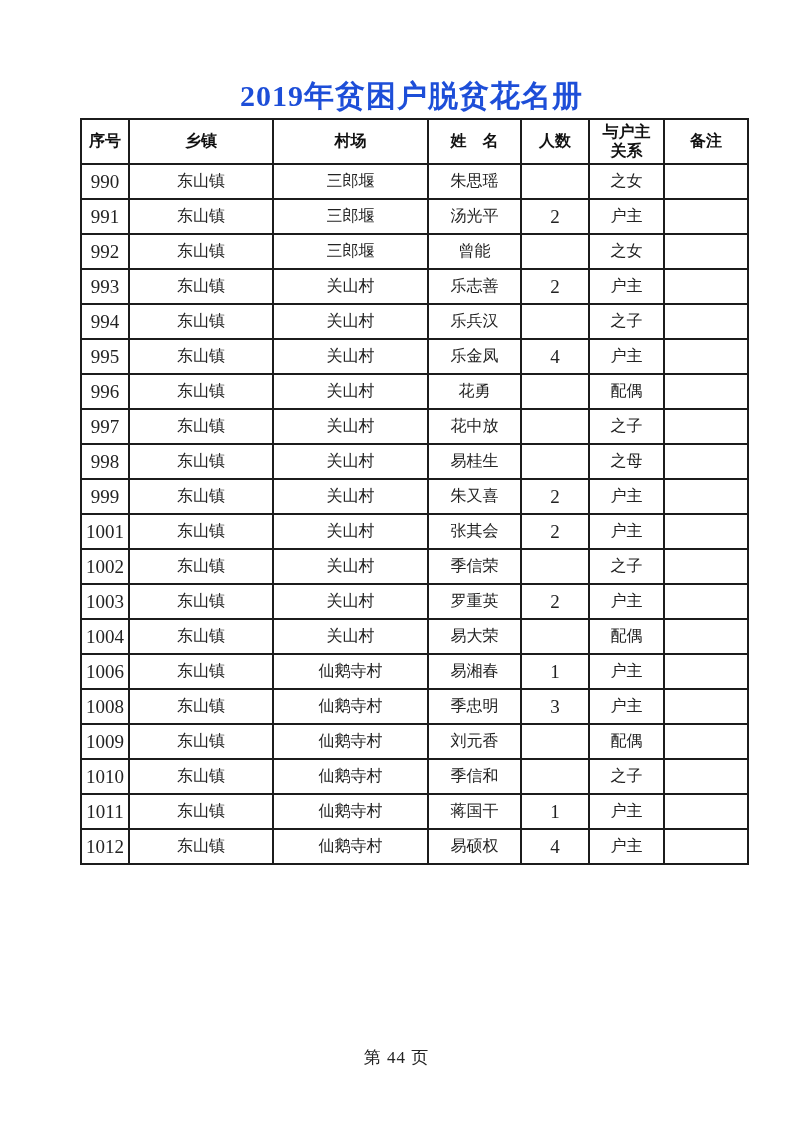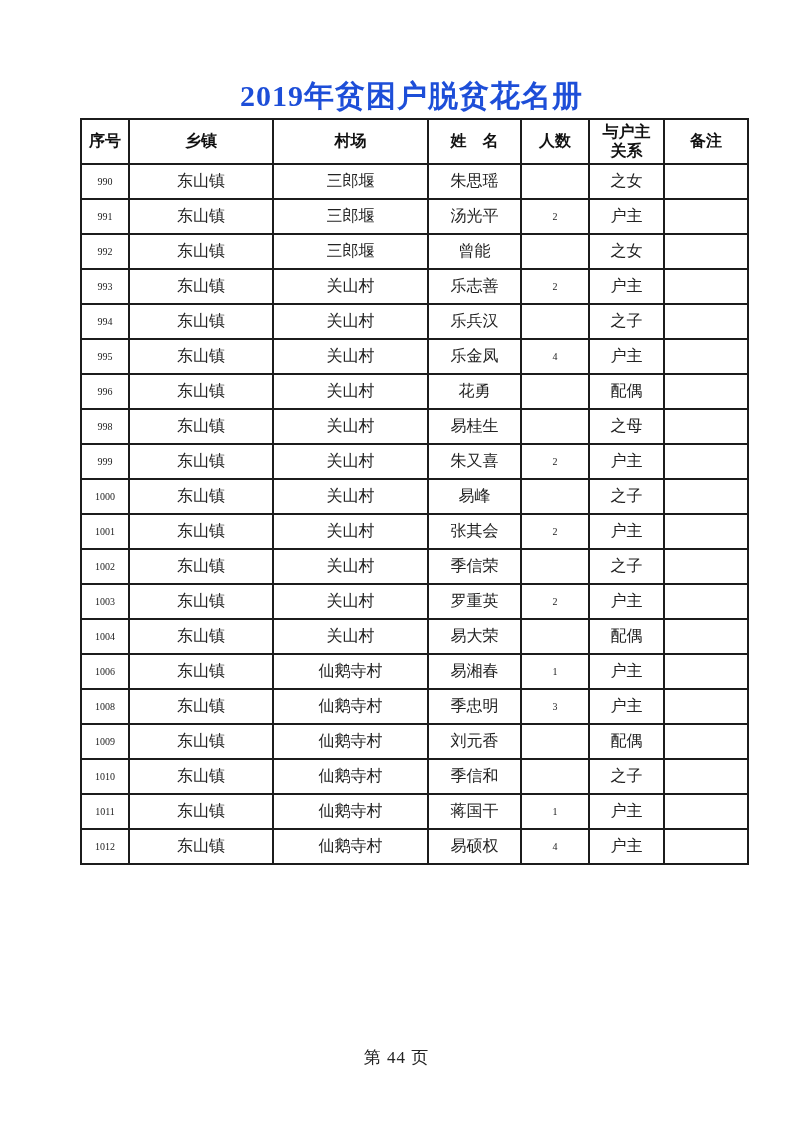--- a/index.html
+++ b/index.html
@@ -57,21 +57,21 @@
   table.roster td {
     height: 35px;
     font-size: 16px;
     font-weight: normal;
     color: #222222;
   }
 
   
   table.roster td.col-0,
   table.roster td.col-4 {
-    font-size: 10px;
+    font-size: 19px;
   }
 
   .page-footer {
     position: absolute;
     top: 1046px;
     left: 0;
     width: 100%;
     text-align: center;
     font-size: 17px;
     color: #222222;
@@ -165,44 +165,44 @@
         <tr>
           <td class="col-0">996</td>
           <td class="col-1">东山镇</td>
           <td class="col-2">关山村</td>
           <td class="col-3">花勇</td>
           <td class="col-4"></td>
           <td class="col-5">配偶</td>
           <td class="col-6"></td>
         </tr>
         <tr>
+          <td class="col-0">997</td>
+          <td class="col-1">东山镇</td>
+          <td class="col-2">关山村</td>
+          <td class="col-3">花中放</td>
+          <td class="col-4"></td>
+          <td class="col-5">之子</td>
+          <td class="col-6"></td>
+        </tr>
+        <tr>
           <td class="col-0">998</td>
           <td class="col-1">东山镇</td>
           <td class="col-2">关山村</td>
           <td class="col-3">易桂生</td>
           <td class="col-4"></td>
           <td class="col-5">之母</td>
           <td class="col-6"></td>
         </tr>
         <tr>
           <td class="col-0">999</td>
           <td class="col-1">东山镇</td>
           <td class="col-2">关山村</td>
           <td class="col-3">朱又喜</td>
           <td class="col-4">2</td>
           <td class="col-5">户主</td>
-          <td class="col-6"></td>
-        </tr>
-        <tr>
-          <td class="col-0">1000</td>
-          <td class="col-1">东山镇</td>
-          <td class="col-2">关山村</td>
-          <td class="col-3">易峰</td>
-          <td class="col-4"></td>
-          <td class="col-5">之子</td>
           <td class="col-6"></td>
         </tr>
         <tr>
           <td class="col-0">1001</td>
           <td class="col-1">东山镇</td>
           <td class="col-2">关山村</td>
           <td class="col-3">张其会</td>
           <td class="col-4">2</td>
           <td class="col-5">户主</td>
           <td class="col-6"></td>

